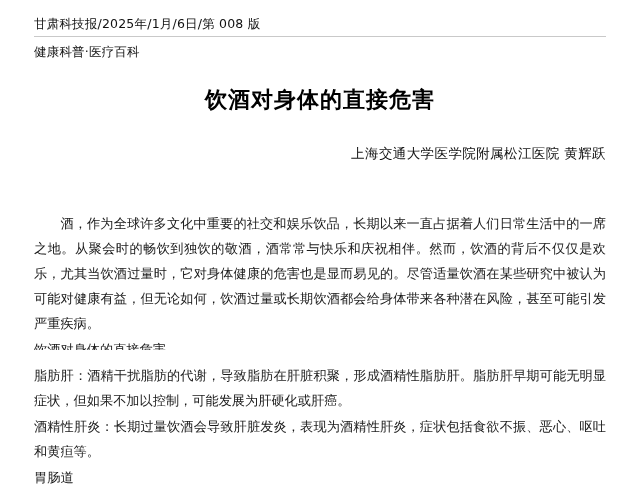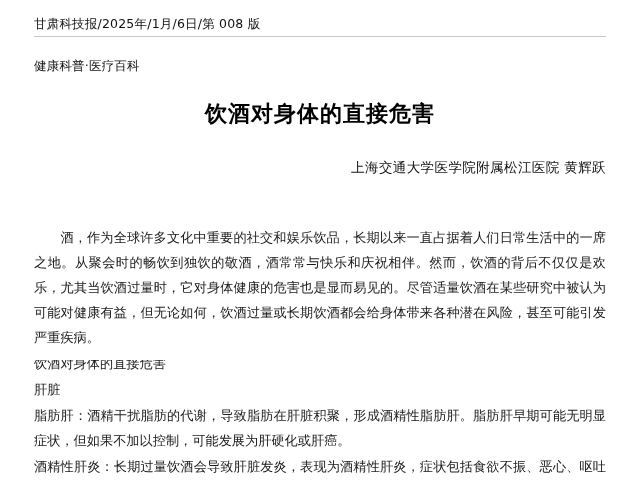--- a/index.html
+++ b/index.html
@@ -27,21 +27,21 @@
     color: #111;
     letter-spacing: 0.2px;
     white-space: nowrap;
   }
   .masthead-rule {
     margin-top: 3px;
     border-bottom: 1px solid #c9c9c9;
     width: 100%;
   }
   .subhead {
-    margin-top: 19px;
+    margin-top: 5px;
     font-size: 12.5px;
     line-height: 19px;
     color: #111;
     letter-spacing: 0.2px;
   }
   .title {
     margin-top: 24px;
     text-align: center;
     font-size: 22px;
     font-weight: bold;
@@ -91,21 +91,20 @@
   <div class="masthead-rule"></div>
   <div class="subhead">健康科普·医疗百科</div>
 
   <div class="title">饮酒对身体的直接危害</div>
 
   <div class="byline">上海交通大学医学院附属松江医院    黄辉跃</div>
 
   <div class="body">
     <p class="indent">酒，作为全球许多文化中重要的社交和娱乐饮品，长期以来一直占据着人们日常生活中的一席之地。从聚会时的畅饮到独饮的敬酒，酒常常与快乐和庆祝相伴。然而，饮酒的背后不仅仅是欢乐，尤其当饮酒过量时，它对身体健康的危害也是显而易见的。尽管适量饮酒在某些研究中被认为可能对健康有益，但无论如何，饮酒过量或长期饮酒都会给身体带来各种潜在风险，甚至可能引发严重疾病。</p>
     <p class="section">饮酒对身体的直接危害</p>
-    <p class="section">肝脏</p>
     <p class="section">脂肪肝：酒精干扰脂肪的代谢，导致脂肪在肝脏积聚，形成酒精性脂肪肝。脂肪肝早期可能无明显症状，但如果不加以控制，可能发展为肝硬化或肝癌。</p>
     <p class="section">酒精性肝炎：长期过量饮酒会导致肝脏发炎，表现为酒精性肝炎，症状包括食欲不振、恶心、呕吐和黄疸等。</p>
     <p class="section">胃肠道</p>
 
   </div>
 
   <div class="bottom-fade"></div>
 </div>
 
 </body></html>

